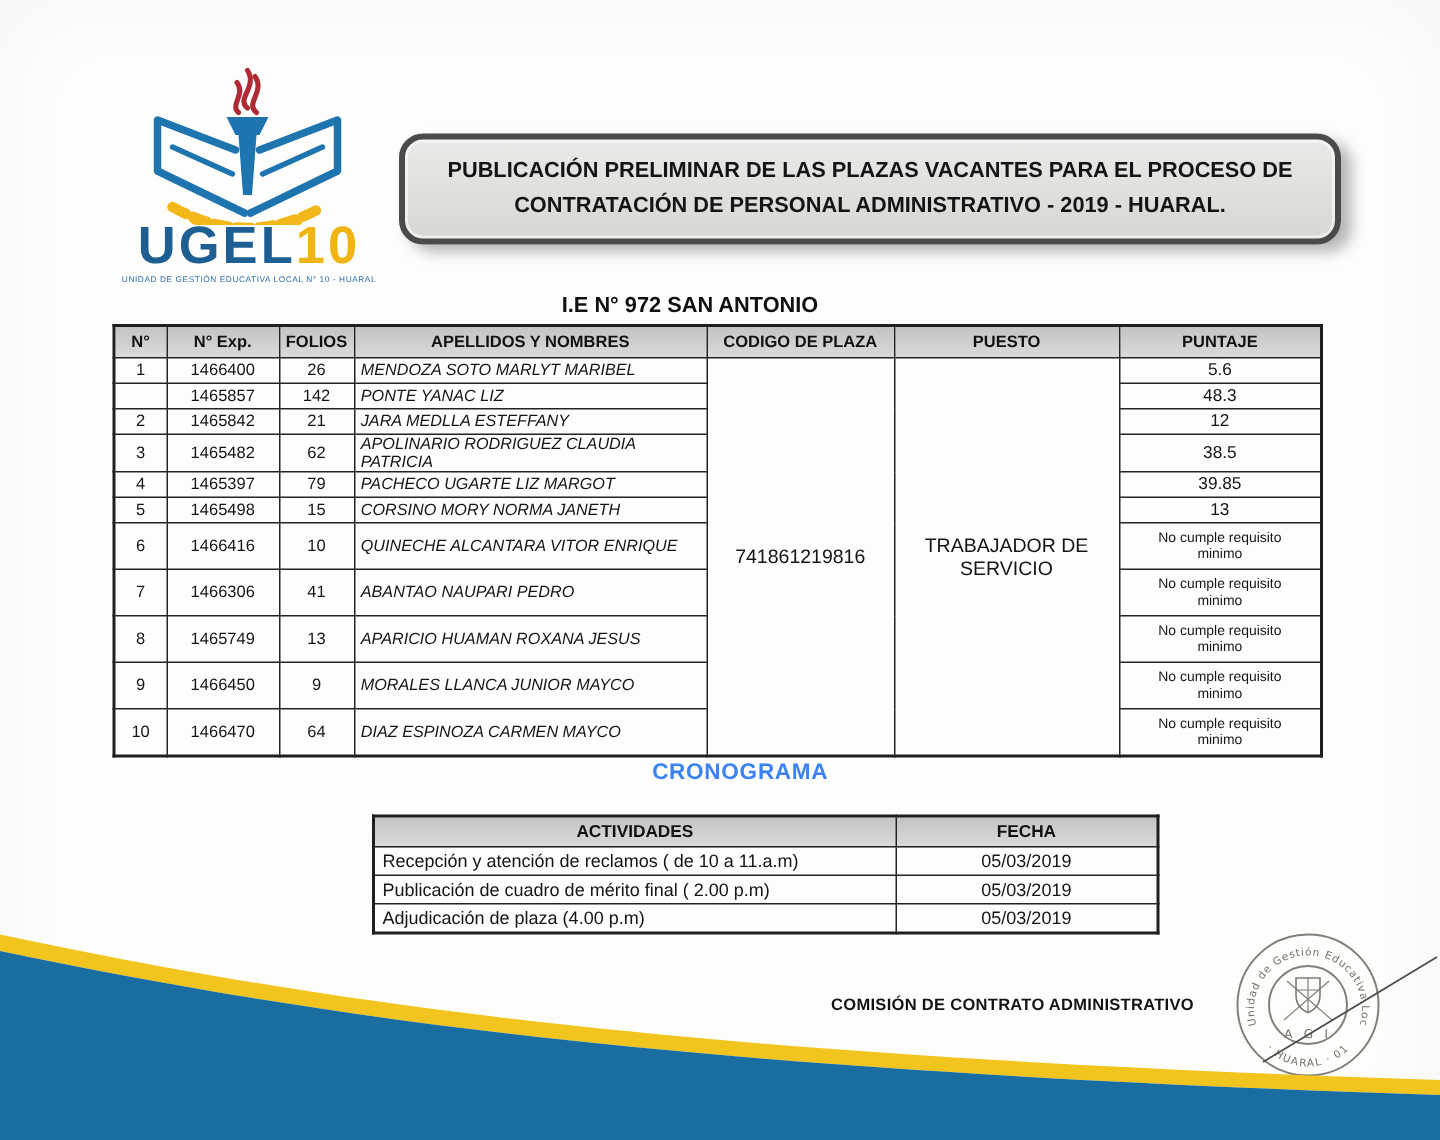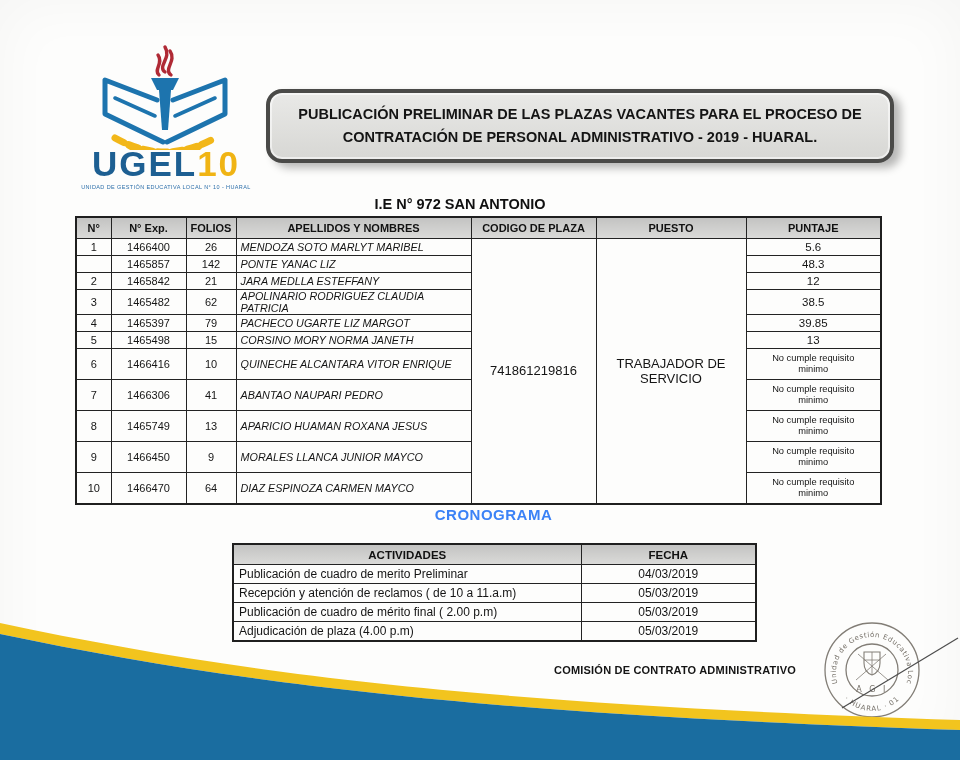--- a/index.html
+++ b/index.html
@@ -38,21 +38,21 @@
   .plazas tr.rs{height:17px;}
   .plazas tr.rt{height:31px;}
   td.c{text-align:center;}
   td.name{padding-left:4px;font-size:10.8px;font-style:italic;}
   td.punt{text-align:center;font-size:11.5px;}
   td.punt .note{display:inline-block;max-width:108px;font-size:9.3px;line-height:1.2;}
   td.merge{text-align:center;font-size:13px;vertical-align:middle;}
   
   .cron-title{position:absolute;left:232px;top:506px;width:523px;text-align:center;
     font-weight:bold;font-size:15px;letter-spacing:.5px;color:#3b82f6;}
-  .cron{position:absolute;left:232px;top:543px;width:523px;border:2px solid #1f1f1f;font-size:12px;}
+  .cron{position:absolute;left:248px;top:543px;width:523px;border:2px solid #1f1f1f;font-size:12px;}
   .cron th,.cron td{border:1px solid #232323;padding:0;}
   .cron th{height:19px;background:linear-gradient(#c3c3c2,#dadad8);font-size:11.5px;color:#111;}
   .cron td{height:18px;color:#151515;}
   .cron td.act{padding-left:5px;}
   .cron td.date{text-align:center;}
   
   .commission{position:absolute;left:520px;top:664px;width:310px;text-align:center;
     font-weight:bold;font-size:11px;letter-spacing:.2px;color:#141414;}
   .stamp{position:absolute;left:812px;top:616px;}
   .wave{position:absolute;left:0;top:618px;z-index:5;}
@@ -204,24 +204,20 @@
   <div class="cron-title">CRONOGRAMA</div>
   <table class="cron">
     <colgroup>
         <col style="width:348px">
         <col style="width:175px">
       </colgroup>
     <tbody>
         <tr>
       <th>ACTIVIDADES</th>
       <th>FECHA</th>
-    </tr>
-    <tr>
-      <td class="act">Publicación de cuadro de merito Preliminar</td>
-      <td class="date">04/03/2019</td>
     </tr>
     <tr>
       <td class="act">Recepción y atención de reclamos  ( de 10 a 11.a.m)</td>
       <td class="date">05/03/2019</td>
     </tr>
     <tr>
       <td class="act">Publicación  de cuadro de mérito final ( 2.00 p.m)</td>
       <td class="date">05/03/2019</td>
     </tr>
     <tr>

